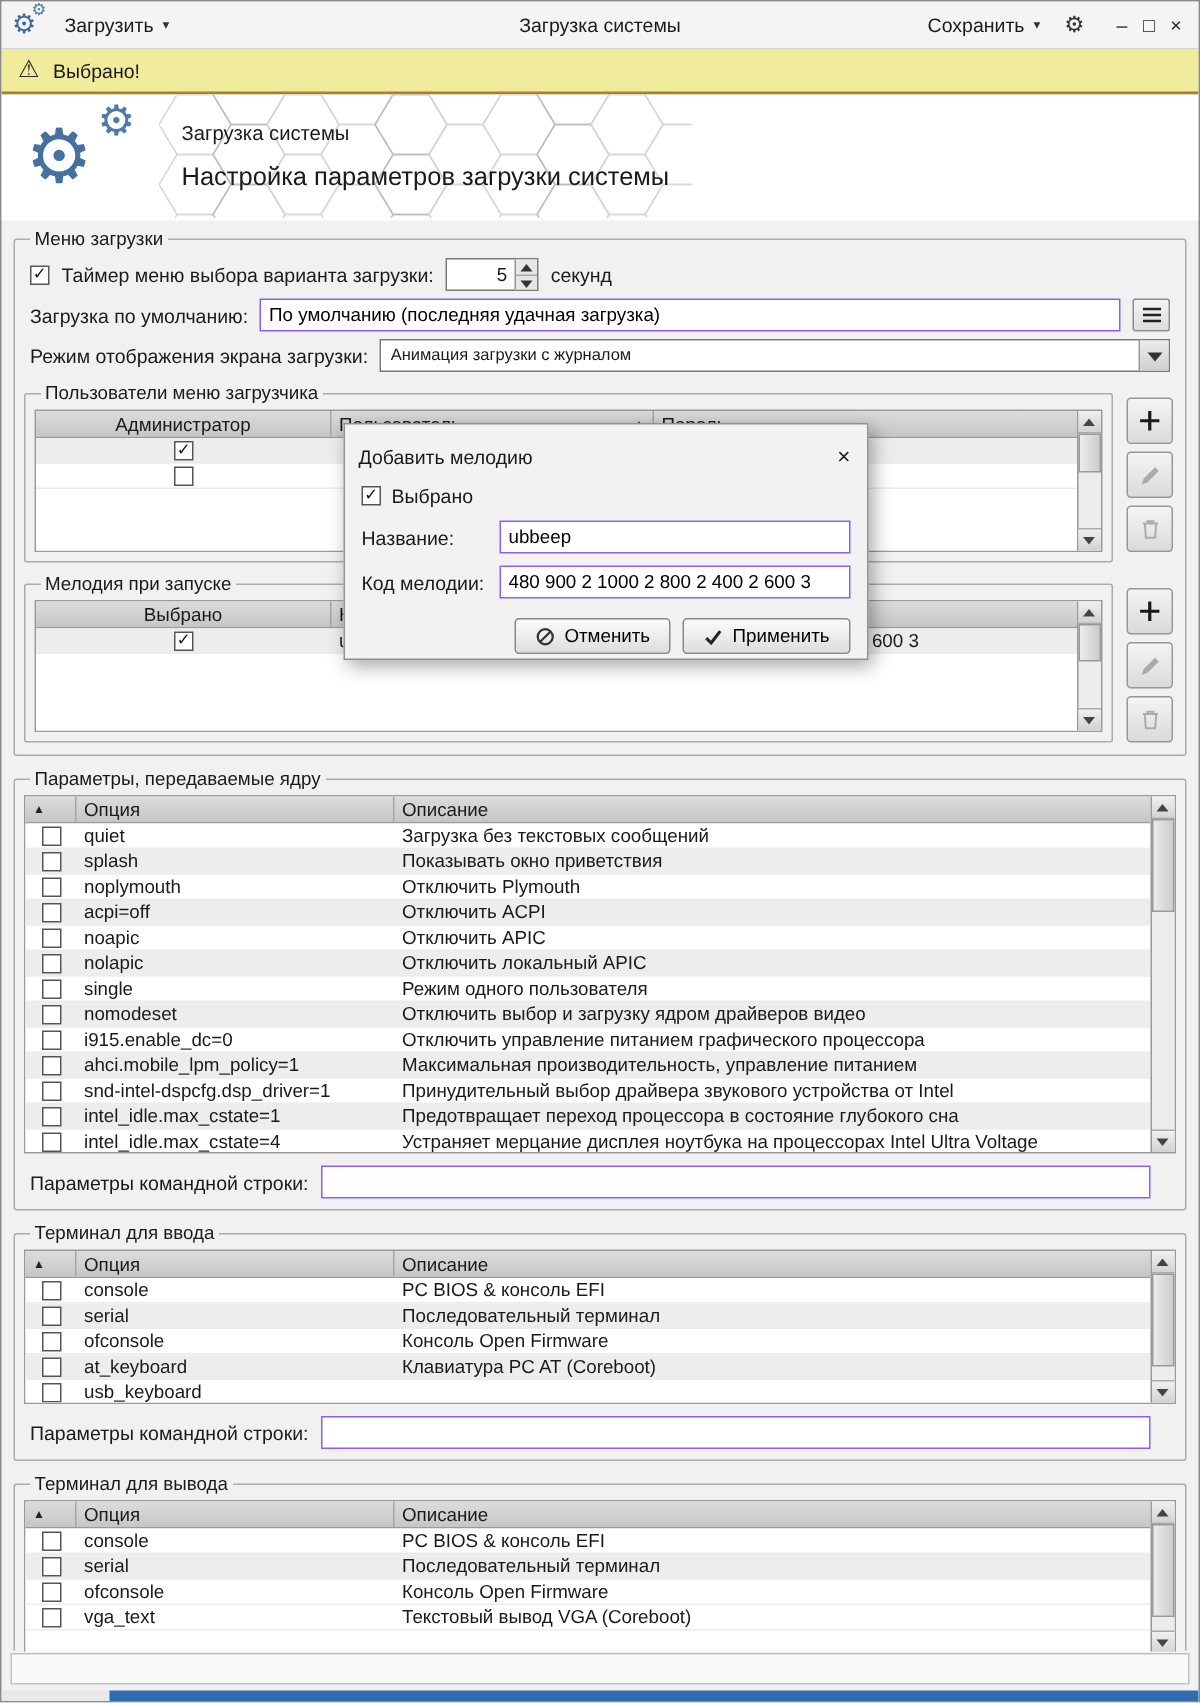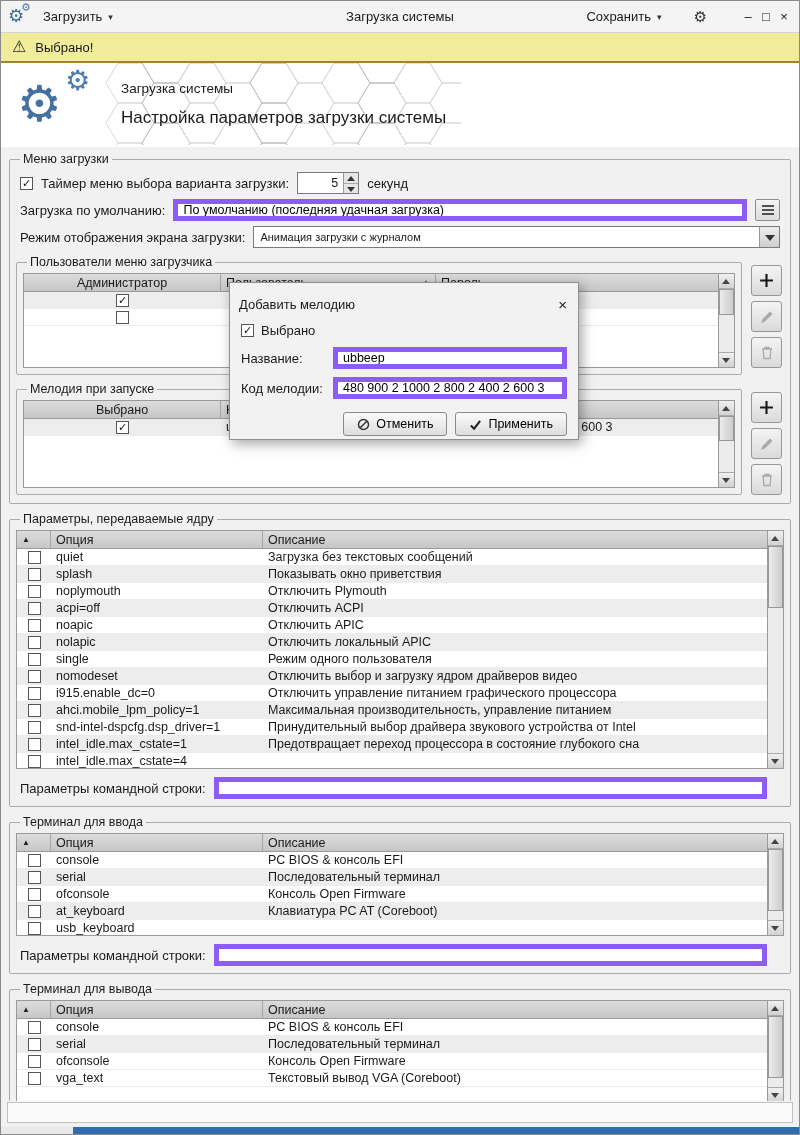--- a/index.html
+++ b/index.html
@@ -9,21 +9,21 @@
 
   
   .titlebar { height:32px; background:#f4f4f4; border-bottom:1px solid #d6d6d6; display:flex; align-items:center; padding:0 6px; flex:none; }
   .tb-left { display:flex; align-items:center; gap:4px; width:200px; }
   .app-gears { position:relative; width:26px; height:26px; flex:none; }
   .app-gears .g1 { position:absolute; left:1px; top:3px; font-size:18px; line-height:1; color:#41699a; }
   .app-gears .g2 { position:absolute; left:14px; top:-2px; font-size:11px; line-height:1; color:#4d7aa9; }
   .menu-btn { background:none; border:none; font:inherit; color:#1a1a1a; display:flex; align-items:center; gap:6px; padding:4px 6px; cursor:default; }
   .menu-btn .caret { font-size:9px; color:#333; }
   .tb-title { flex:1; text-align:center; font-size:13px; }
-  .tb-right { display:flex; align-items:center; gap:20px; width:200px; justify-content:flex-end; }
+  .tb-right { display:flex; align-items:center; gap:4px; width:200px; justify-content:flex-end; }
   .icon-btn { background:none; border:none; font-size:15px; color:#333; padding:2px 6px; line-height:1; }
   .win-controls { display:flex; align-items:center; margin-left:6px; }
   .win-controls button { background:none; border:none; font:inherit; font-size:13px; width:18px; line-height:1; color:#222; padding:2px 0; }
 
   
   .warning { height:30px; background:#f1ec9c; border-bottom:2px solid #a5822b; display:flex; align-items:center; gap:9px; padding:0 11px; flex:none; }
   .warning .wicon { font-size:16px; line-height:1; color:#2b2b2b; }
 
   
   .hero { height:84px; background:#fff; position:relative; flex:none; overflow:hidden; }
@@ -34,21 +34,21 @@
   .hero-text { position:absolute; left:120px; top:18px; z-index:3; }
   .hero-title { font-size:13.5px; margin-bottom:12px; }
   .hero-sub { font-size:17px; }
 
   
   .content { flex:1; padding-top:5px; overflow:hidden;border-radius:12px; }
   fieldset { border:1px solid #ababab; border-radius:2px; margin:0 8px 8px; padding:1px 6px 6px; min-width:0; }
   legend { font-size:12.5px; padding:0 3px; margin-left:4px; }
 
   .frow { display:flex; align-items:center; margin:5px 4px; gap:8px; }
-  .text-input { height:22px; border:5px solid #8b5cf6; background:#fff; font:inherit; font-size:12.5px; padding:0 5px; }
+  .text-input { height:22px; border:1px solid #8b5cf6; background:#fff; font:inherit; font-size:12.5px; padding:0 5px; }
   .grow { flex:1; min-width:0; }
 
   
   .spin { display:flex; width:62px; height:22px; border:1px solid #7a7a7a; background:#fff; flex:none; }
   .spin-val { flex:1; display:flex; align-items:center; justify-content:flex-end; padding-right:5px; font-size:12.5px; }
   .spin-btns { width:15px; border-left:1px solid #999; display:flex; flex-direction:column; background:#e6e6e6; }
   .spin-up,.spin-down { flex:1; position:relative; }
   .spin-up { border-bottom:1px solid #aaa; }
   .spin-up::after,.spin-down::after { content:""; position:absolute; left:3px; border-left:4px solid transparent; border-right:4px solid transparent; }
   .spin-up::after { top:3px; border-bottom:5px solid #333; }
@@ -469,20 +469,21 @@
                   <span class="cb"></span>
                 </div>
                 <div class="c-opt">intel_idle.max_cstate=1</div>
                 <div class="c-desc">Предотвращает переход процессора в состояние глубокого сна</div>
               </div>
               <div class="trow">
                 <div class="c-check">
                   <span class="cb"></span>
                 </div>
                 <div class="c-opt">intel_idle.max_cstate=4</div>
+                <div class="c-desc">Устраняет мерцание дисплея ноутбука на процессорах Intel Ultra Voltage</div>
               </div>
             </div>
         </div>
         <div class="vscroll">
           <span class="sb-btn up"></span>
           <span class="sb-track">
               <span class="sb-thumb" style="height:30%"></span>
             </span>
           <span class="sb-btn down"></span>
         </div>

